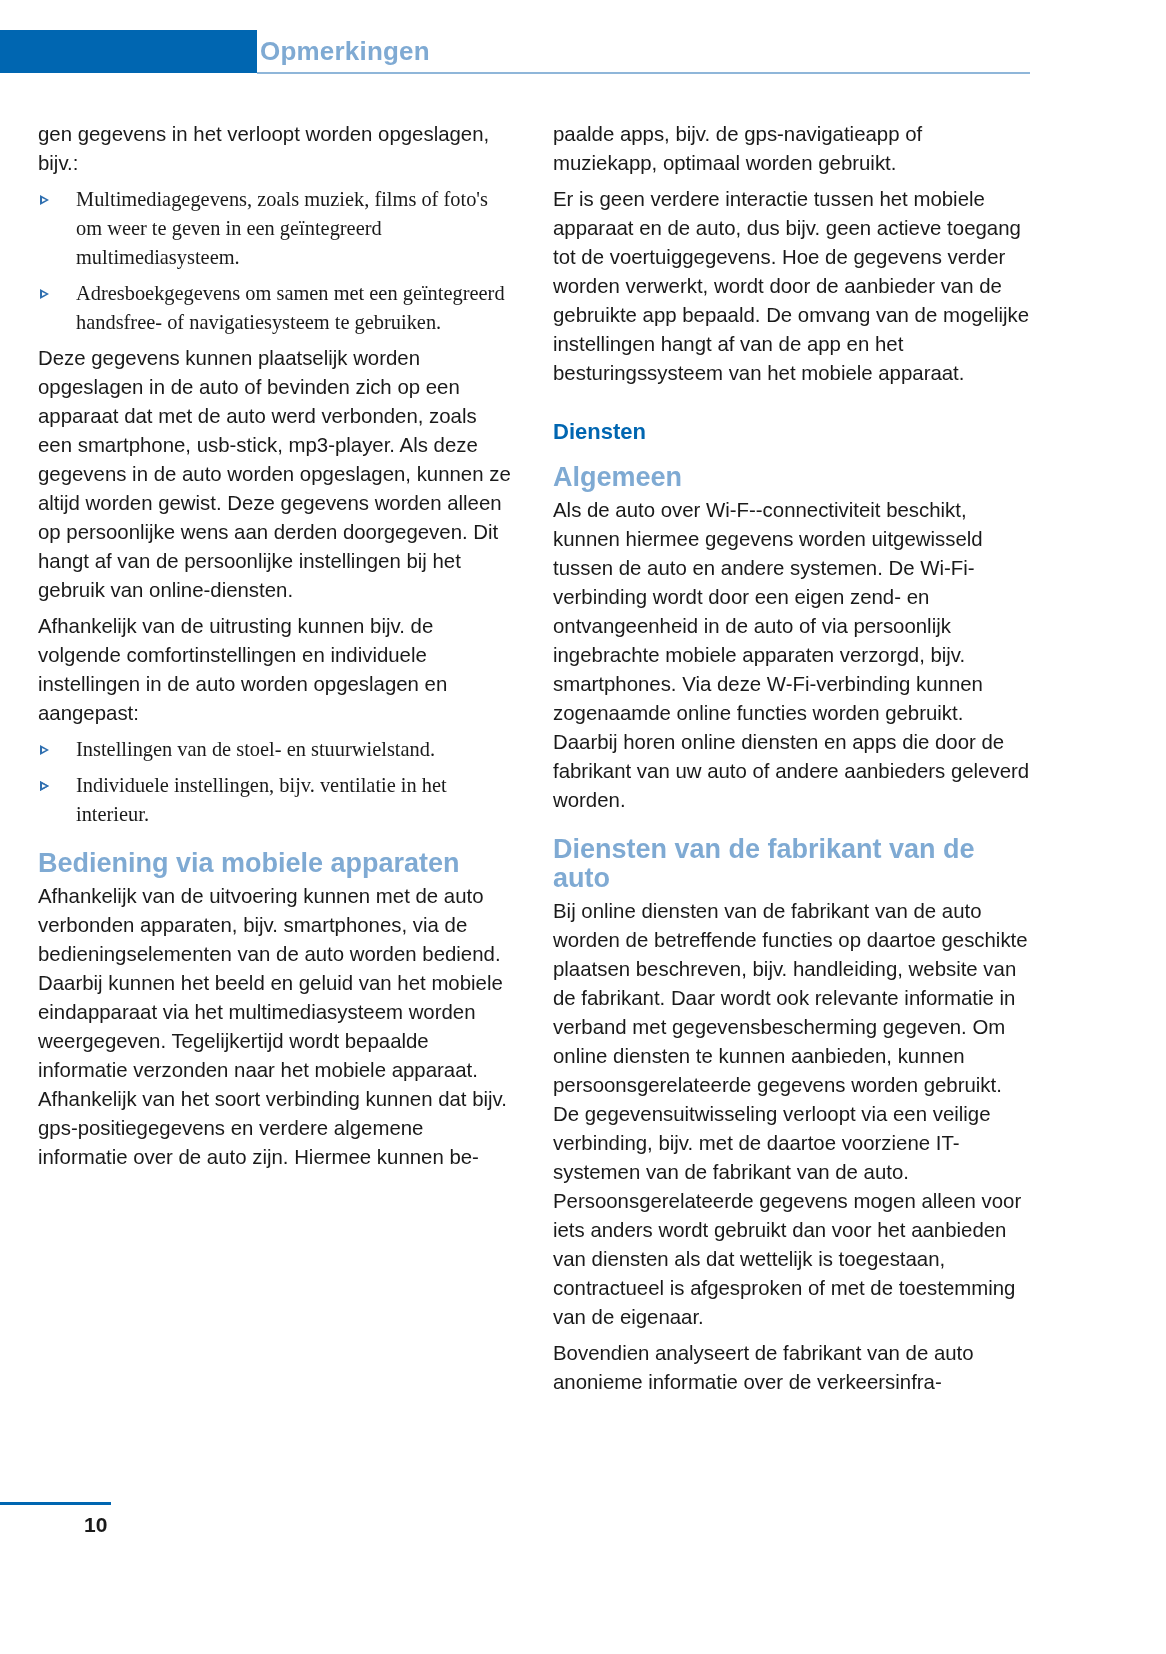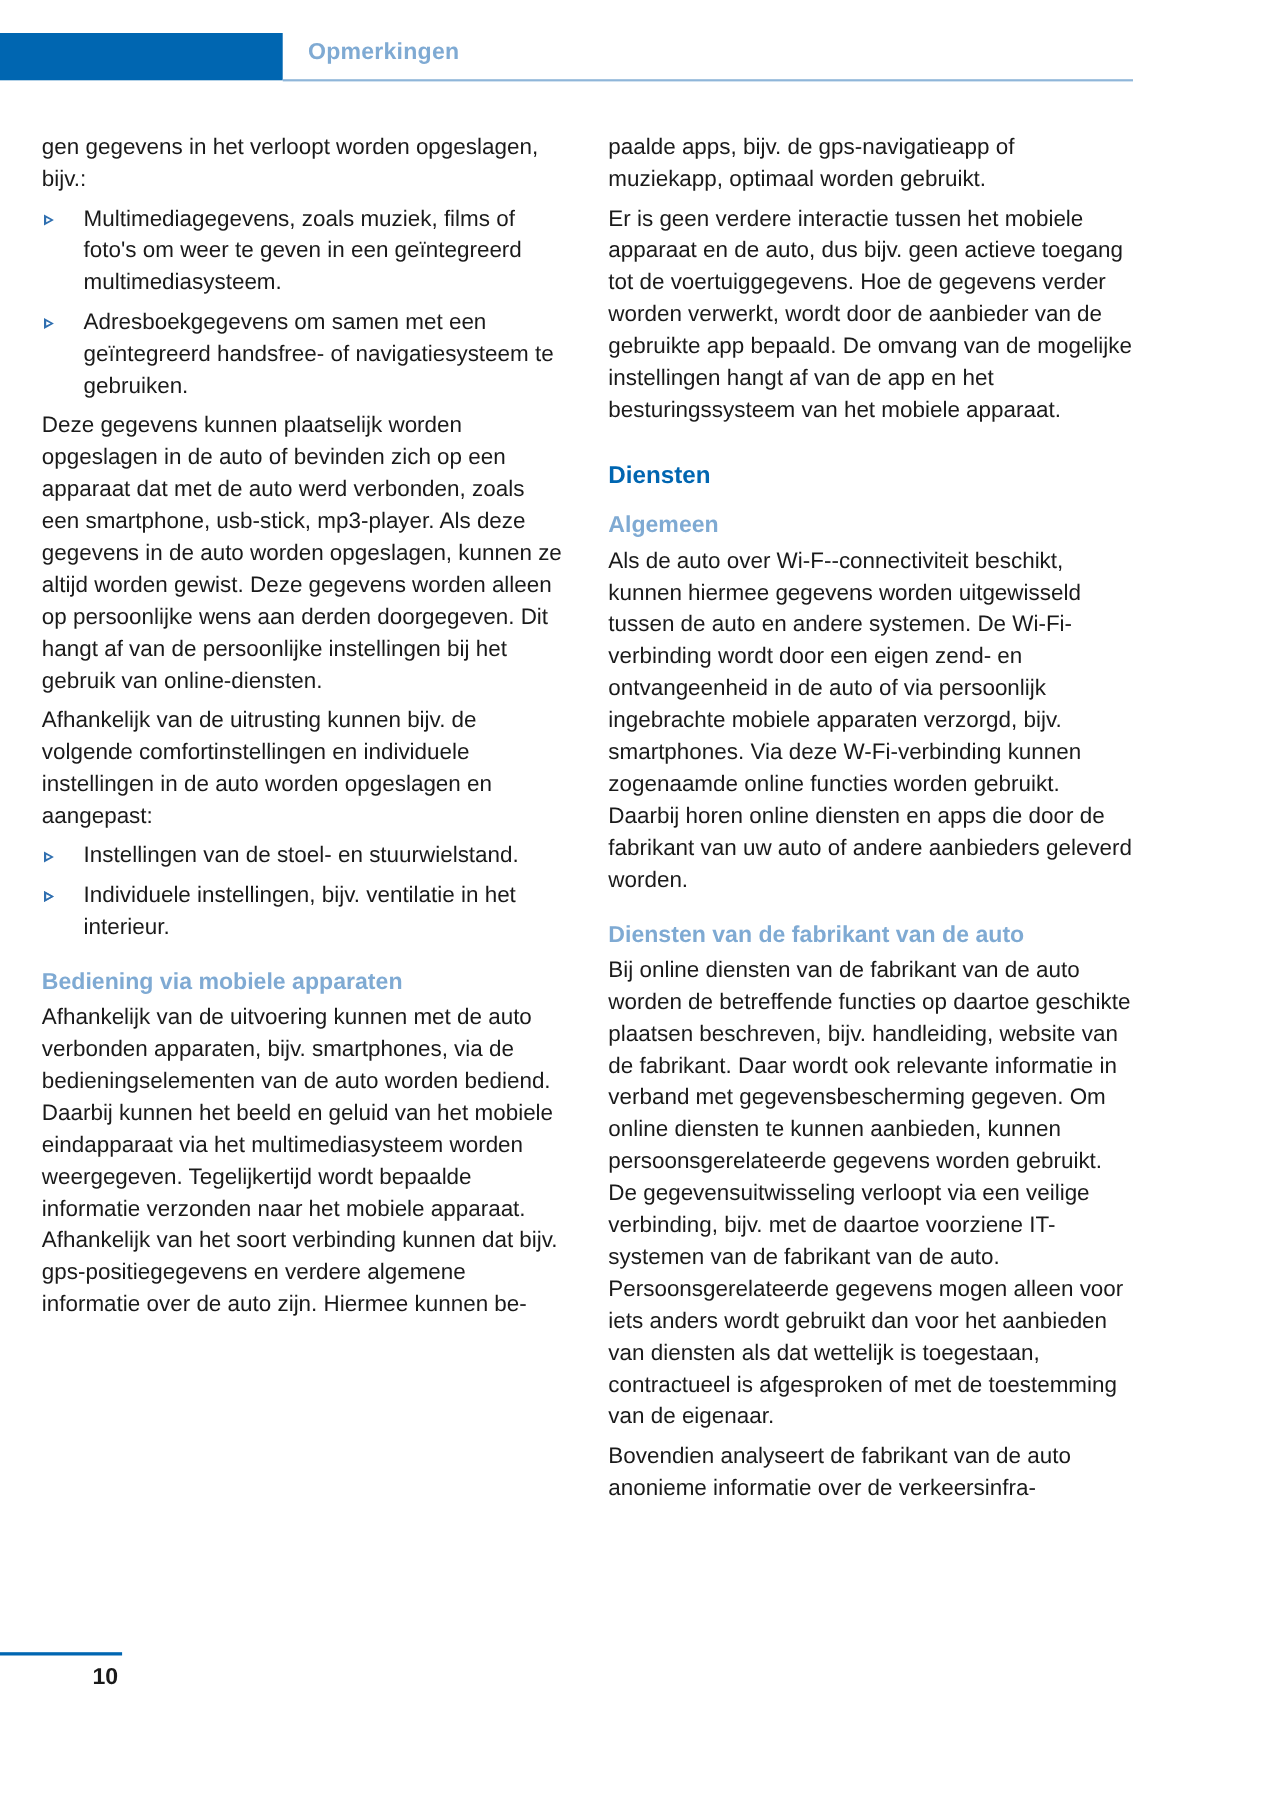--- a/index.html
+++ b/index.html
@@ -2,41 +2,41 @@
 <html><head>
 <meta charset="utf-8">
 <style>
   html, body { margin: 0; padding: 0; background: #ffffff; }
   body {
     width: 1166px; height: 1654px; position: relative; overflow: hidden;
     font-family: "Liberation Sans", sans-serif; color: #1a1a1a;
   }
   .hdr-bar { position: absolute; left: 0; top: 30px; width: 257px; height: 43px; background: #0066b1; }
   .hdr-line { position: absolute; left: 257px; top: 72px; width: 773px; height: 2px; background: #8fb6d9; }
-  .hdr-title { position: absolute; left: 280px; top: 36px; font-size: 21px; font-weight: bold; color: #7faad3; letter-spacing: 0.2px; }
+  .hdr-title { position: absolute; left: 260px; top: 36px; font-size: 26px; font-weight: bold; color: #7faad3; letter-spacing: 0.2px; }
 
   .col { position: absolute; top: 120px; width: 478px; font-size: 20.4px; line-height: 29px; }
   .col.left { left: 38px; }
   .col.right { left: 553px; }
 
   p { margin: 0 0 7px 0; }
-  ul.bullets { list-style: none; margin: 0 0 7px 0; padding: 0; }
+  ul.bullets { list-style: none; margin: 0 0 7px 0; padding: 0; font-family: Liberation Serif, serif; }
   ul.bullets li { position: relative; padding-left: 38px; margin: 0 0 7px 0; }
   ul.bullets li .tri {
     position: absolute; left: 2px; top: 10px; width: 0; height: 0;
     border-top: 5px solid transparent; border-bottom: 5px solid transparent;
     border-left: 9px solid #2f6fb0;
   }
   ul.bullets li .tri::after {
     content: ""; position: absolute; left: -7px; top: -2.5px; width: 0; height: 0;
     border-top: 2.5px solid transparent; border-bottom: 2.5px solid transparent;
     border-left: 4.5px solid #ffffff;
   }
   h2.h-main { font-size: 22px; font-weight: bold; color: #0066b1; margin: 29px 0 17px 0; line-height: 29px; }
-  h3.h-sub { font-size: 21px; font-weight: bold; color: #7faad3; margin: 20px 0 4px 0; line-height: 29px; }
+  h3.h-sub { font-size: 27px; font-weight: bold; color: #7faad3; margin: 20px 0 4px 0; line-height: 29px; }
 
   .ftr-line { position: absolute; left: 0; top: 1502px; width: 111px; height: 3px; background: #0066b1; }
   .ftr-page { position: absolute; left: 84px; top: 1513px; font-size: 21px; color: #1a1a1a; font-weight: bold; }
 </style>
 </head>
 <body>
 
 <div class="hdr-bar"></div>
 <div class="hdr-line"></div>
 <div class="hdr-title">Opmerkingen</div>

